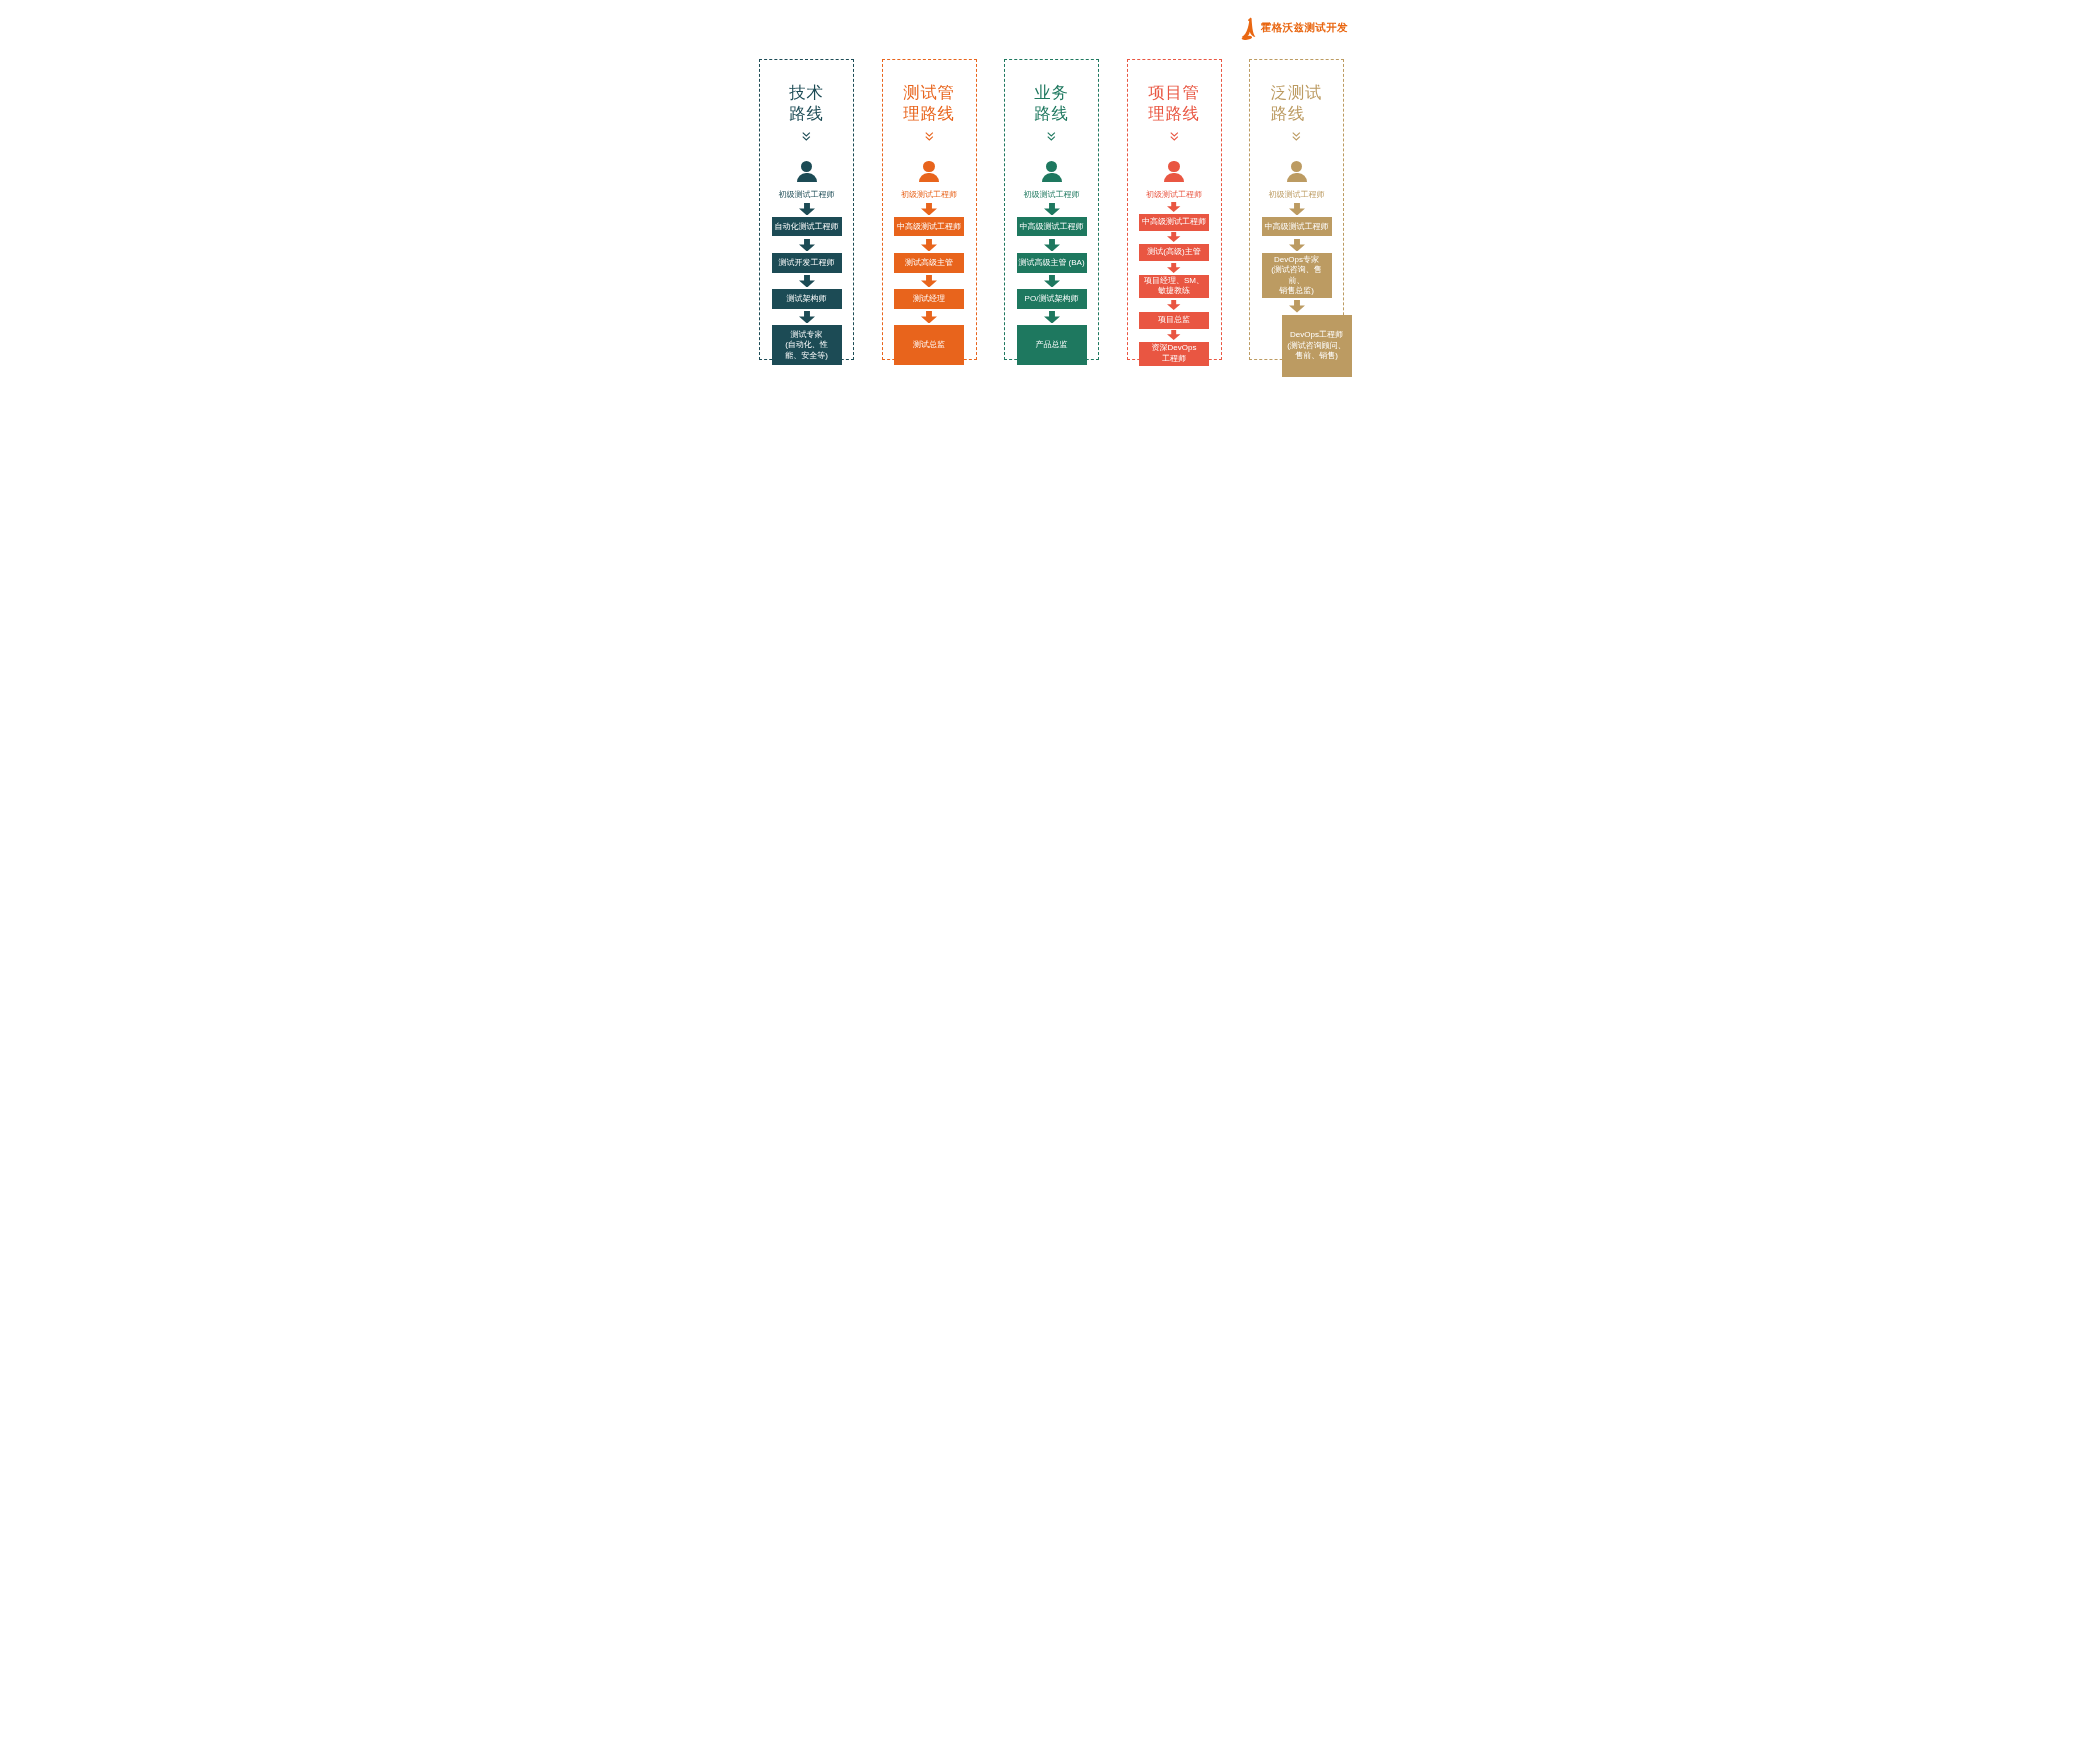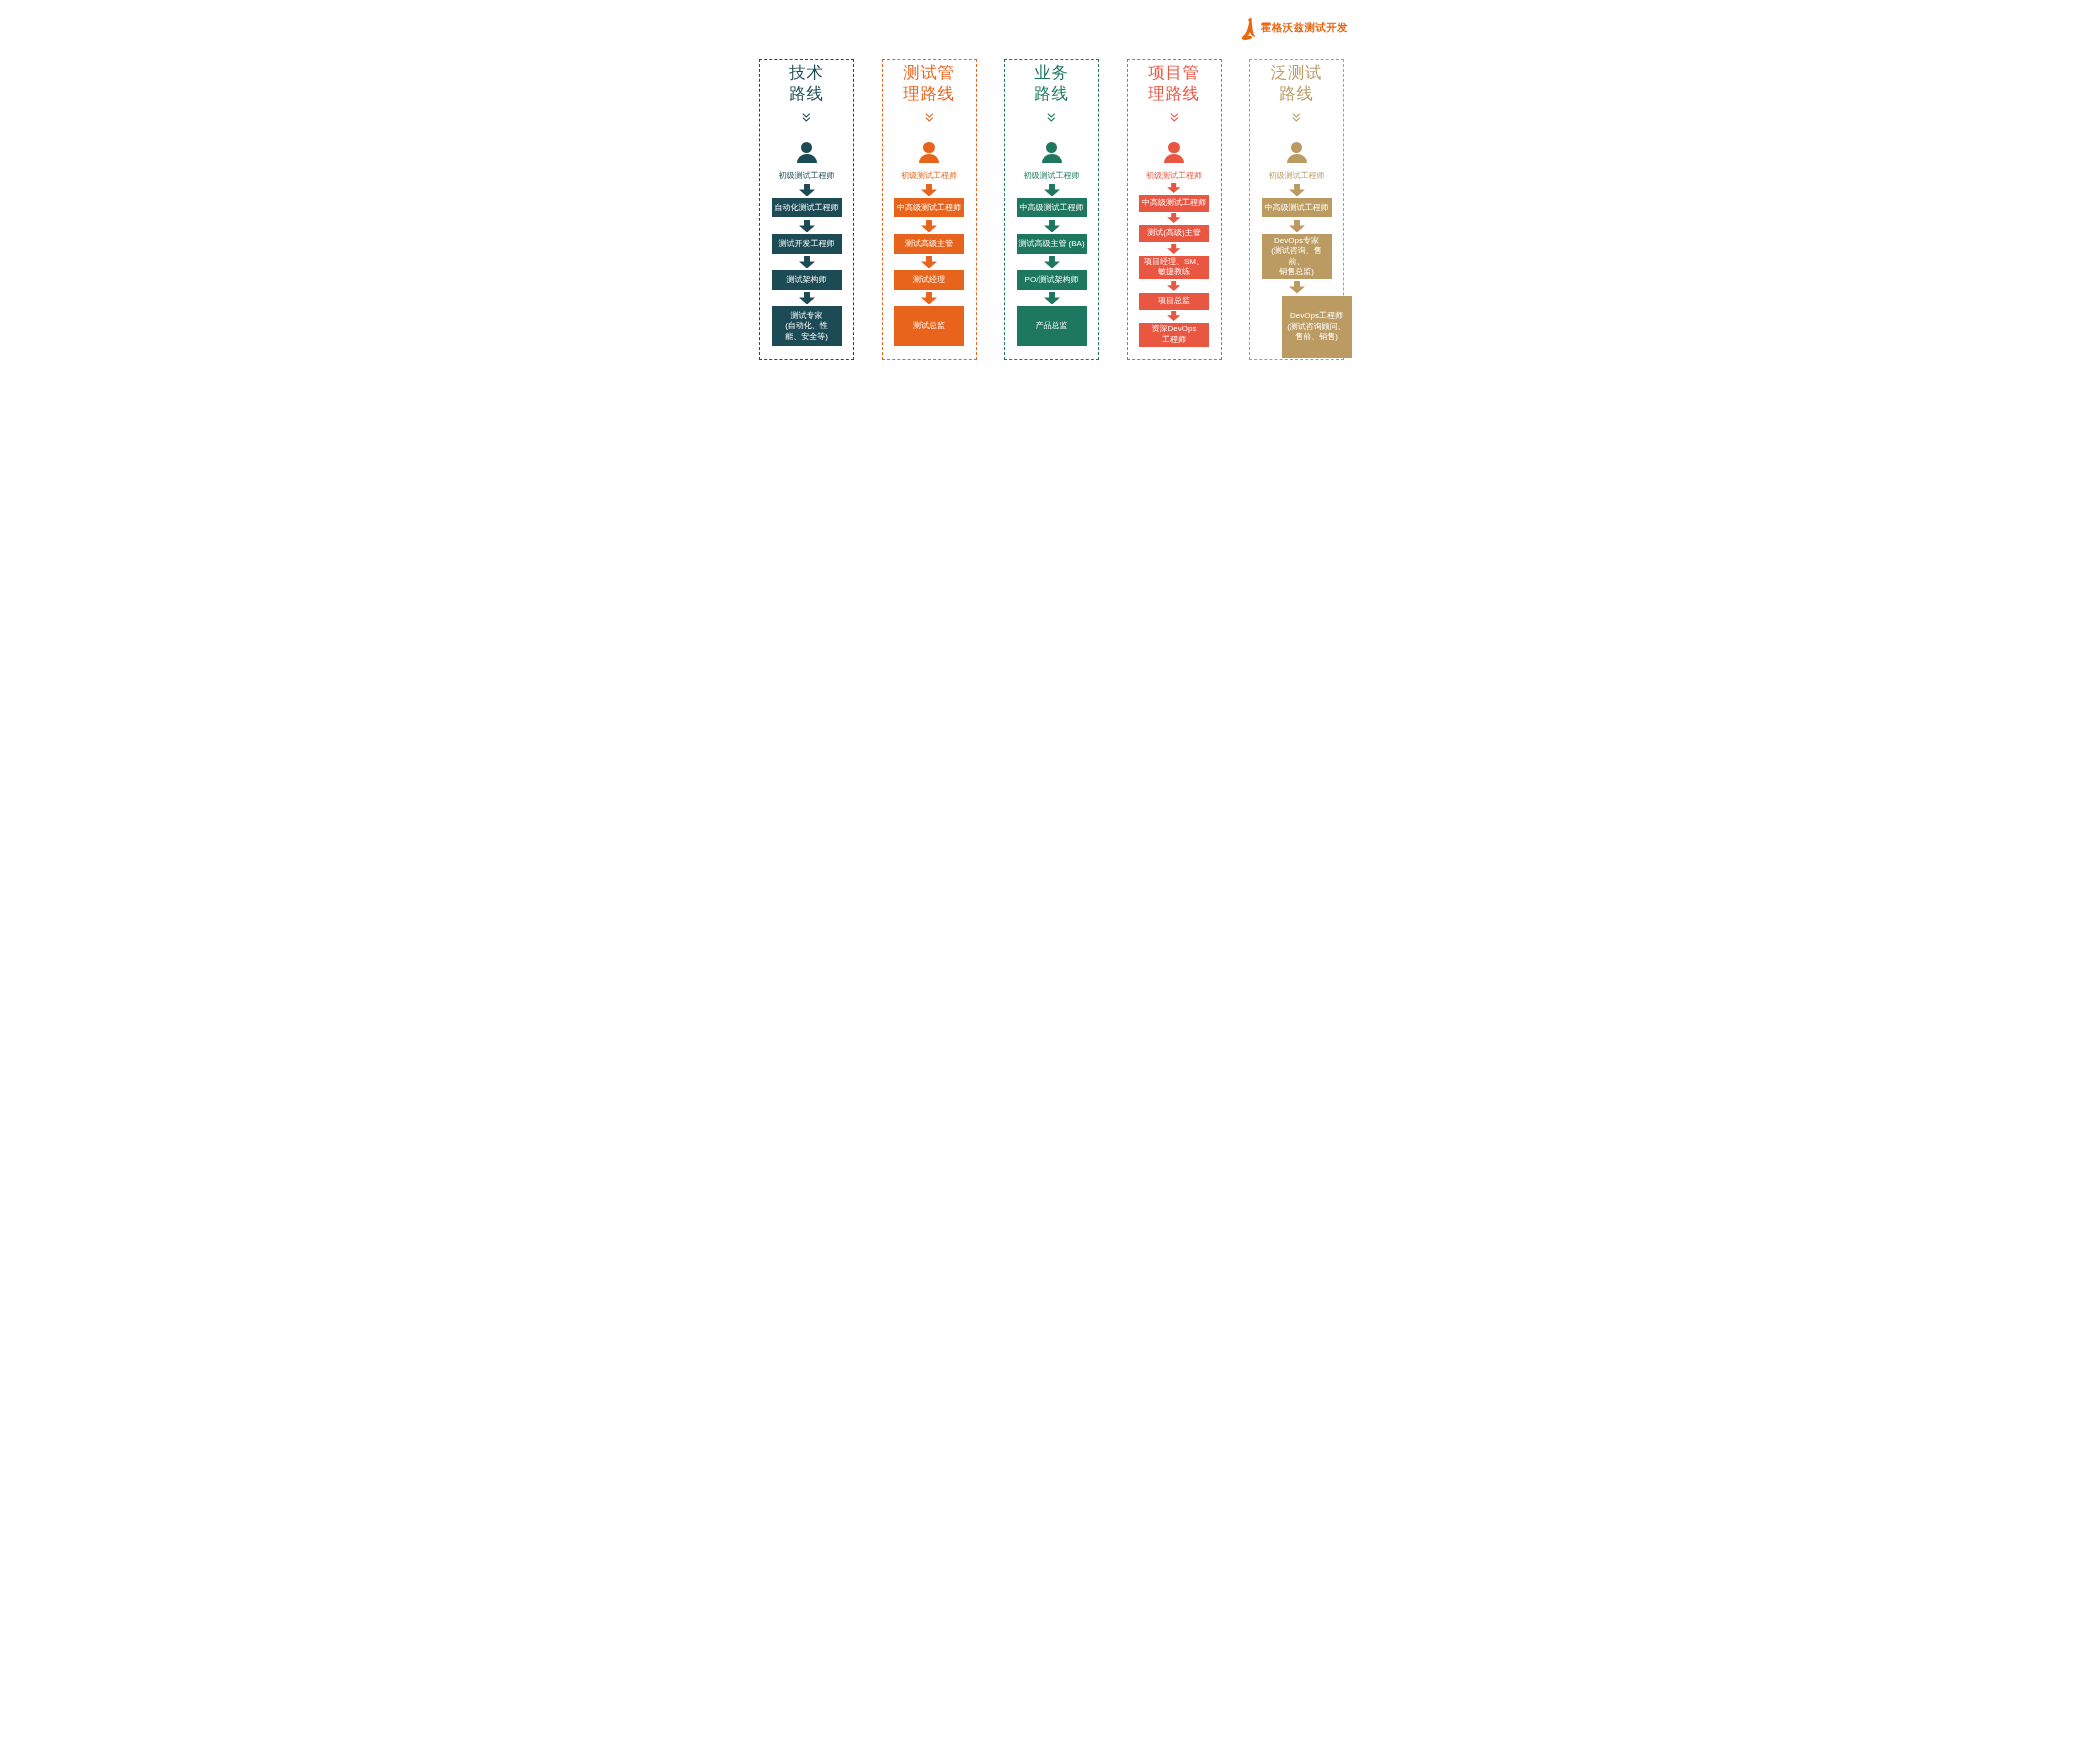--- a/index.html
+++ b/index.html
@@ -29,24 +29,24 @@
     display: flex; justify-content: space-between;
     padding: 0 30px 0 36px; box-sizing: border-box;
   }
   .column {
     --c: #333;
     width: 95px; height: 301px; box-sizing: border-box;
     border: 0.8px dashed var(--c);
     display: flex; flex-direction: column; align-items: center;
   }
   .title {
-    margin: 3px 0 0 0;
+    margin: 22px 0 0 0;
     font-size: 16.4px; font-weight: 300; letter-spacing: 0.8px;
-    line-height: 1.26; text-align: center;
-    color: var(--c); white-space: pre-line; font-family: Liberation Serif, serif;
+    line-height: 1.26; text-align: left;
+    color: var(--c); white-space: pre-line;
   }
   .chevrons { margin-top: 7.6px; color: var(--c); height: 11.7px; }
   .chevrons svg { display: block; }
 
   .person { margin-top: 18.5px; display: flex; flex-direction: column; align-items: center; color: var(--c); }
   .person .head { width: 11.3px; height: 11.3px; border-radius: 50%; background: currentColor; }
   .person .body { width: 20px; height: 9.2px; border-radius: 10px 10px 0 0; background: currentColor; margin-top: 0.8px; }
 
   .entry-label {
     margin-top: 7px; font-size: 8px; font-weight: 500;

